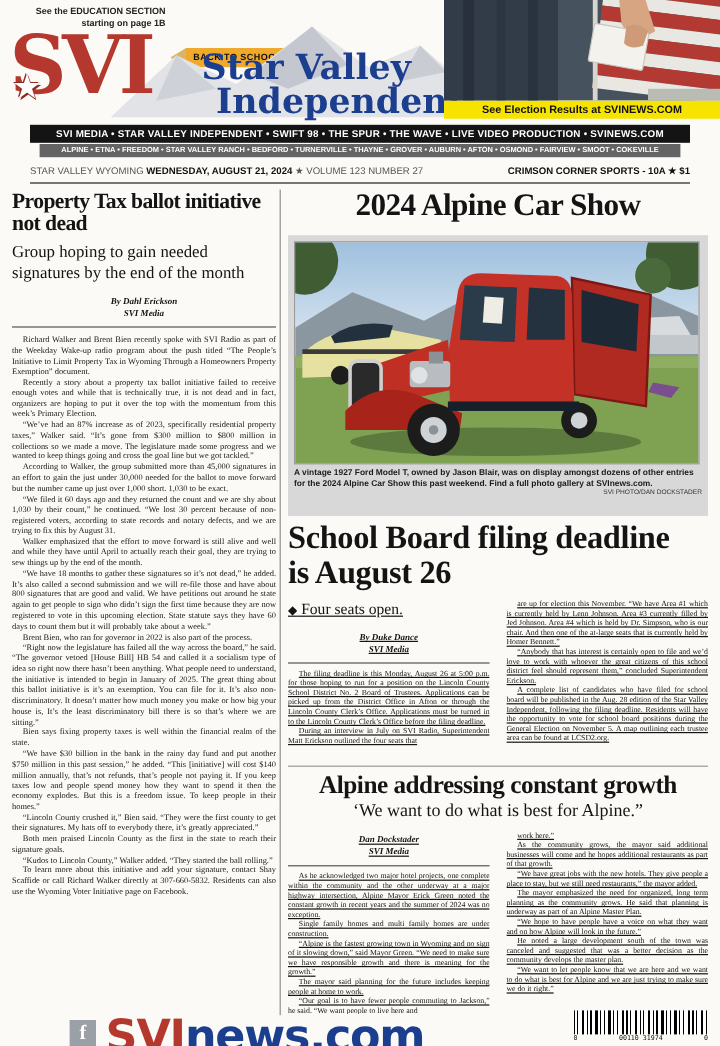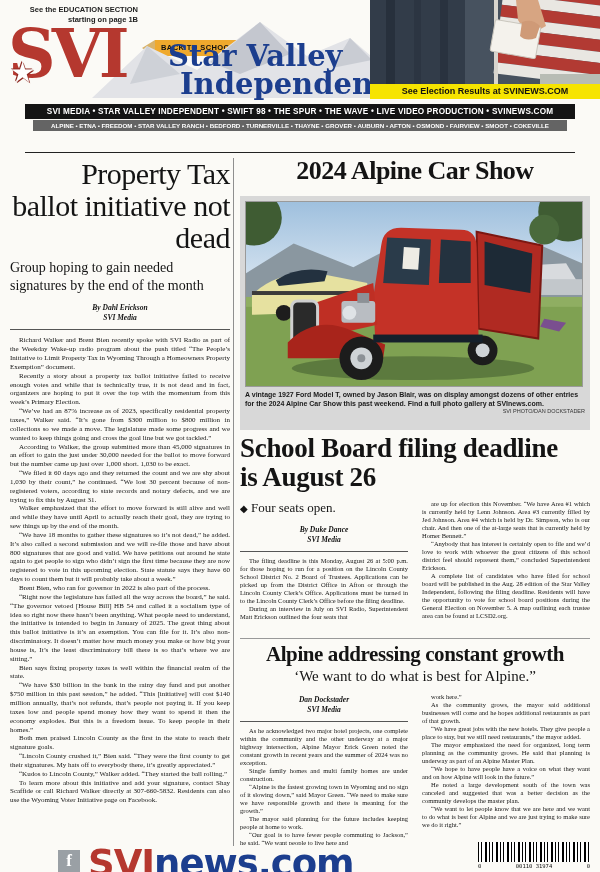--- a/index.html
+++ b/index.html
@@ -40,40 +40,40 @@
   .dateline { position:absolute; left:25px; top:134px; width:550px; height:16px; display:flex;
     justify-content:space-between; align-items:center; font:8px "Liberation Sans", sans-serif; color:#555; }
   .dateline b { color:#111; }
   .dateline .right { font-weight:bold; color:#111; }
   .dateline-rule { position:absolute; left:25px; top:152px; width:550px; height:1px; background:#222; }
 
   
   .main-divider { position:absolute; left:233px; top:158px; width:1px; height:688px; background:#8f8f8f; }
 
   .left-col { position:absolute; left:10px; top:158px; width:220px; }
-  .left-col h1 { font-size:30px; line-height:1.06; text-align:right; letter-spacing:-.5px; font-weight:normal; }
+  .left-col h1 { font-size:18px; line-height:1.06; text-align:left; letter-spacing:-.5px; font-weight:bold; }
   .left-col .subhead { margin-top:6px; font-size:14px; line-height:1.25; }
   .byline { margin-top:9px; text-align:center; font:bold italic 7.5px/9.5px "Liberation Serif", serif; }
   .byline-rule { margin-top:7px; border-top:1px solid #555; }
   .article-body { margin-top:6px; font-size:7px; line-height:8.85px; text-align:justify; overflow:hidden; }
   .article-body p { text-indent:9px; }
   .left-col .article-body { height:552px; }
 
   .right-region { position:absolute; left:240px; top:158px; width:350px; }
   .carshow-headline { font-size:26px; font-weight:bold; text-align:center; letter-spacing:-.5px; line-height:1; }
 
   .photo-box { position:absolute; left:0; top:38px; width:350px; height:234px; background:#d8d8d8; padding:5px; }
   .photo-box svg { display:block; border:1px solid #9a9a9a; }
   .photo-caption { margin-top:3px; font:bold 7px/9px "Liberation Sans", sans-serif; color:#1a1a1a; }
   .photo-credit { font:5.5px/7px "Liberation Sans", sans-serif; text-align:right; color:#333; }
 
   .school-section { position:absolute; left:0; top:276px; width:350px; }
   .school-section .h-l1, .school-section .h-l2 { display:block; font-size:27px; font-weight:bold;
     text-align:left; line-height:1.08; letter-spacing:-.3px; }
-  .cols { display:flex; gap:14px; margin-top:8px; }
+  .cols { display:flex; gap:14px; margin-top:8px;text-decoration:underline; }
   .col { width:168px; }
   .col .article-body { margin-top:5px; font-size:6.5px; line-height:8px; }
   .kicker { font-size:13px; line-height:15px; }
   .kicker .diamond { font-size:10px; }
   .school-section .col-body { height:118px; overflow:hidden; }
   .school-section .col2-body { height:152px; overflow:hidden; margin-top:0; }
 
   .alpine-section { position:absolute; left:0; top:480px; width:350px; }
   .alpine-rule { border-top:1px solid #999; margin-bottom:4px; }
   .alpine-section .headline { font-size:21px; font-weight:bold; text-align:center; letter-spacing:-.4px; line-height:1.05; }
@@ -152,20 +152,26 @@
       </g>
       <path d="M152 22 q10 -4 18 4 l-4 12 q-10 4 -16 -2 Z" fill="#cf9a77"></path>
       <rect x="170" y="74" width="60" height="10" fill="#b8bcb4"></rect>
     </svg>
   </div>
   <div class="election-banner">See Election Results at SVINEWS.COM</div>
 
   <div class="media-bar">SVI MEDIA • STAR VALLEY INDEPENDENT • SWIFT 98 • THE SPUR • THE WAVE • LIVE VIDEO PRODUCTION • SVINEWS.COM</div>
   <div class="towns-bar">ALPINE • ETNA • FREEDOM • STAR VALLEY RANCH • BEDFORD • TURNERVILLE • THAYNE • GROVER • AUBURN • AFTON • OSMOND • FAIRVIEW • SMOOT • COKEVILLE</div>
 
+  <div class="dateline">
+    <span>
+      <span>STAR VALLEY WYOMING </span><b>WEDNESDAY, AUGUST 21, 2024</b><span> ★ VOLUME 123 NUMBER 27</span>
+    </span>
+    <span class="right">CRIMSON CORNER SPORTS - 10A ★ $1</span>
+  </div>
   <div class="dateline-rule"></div>
 
   <div class="main-divider"></div>
 
   <div class="left-col">
     <h1>Property Tax ballot initiative not dead</h1>
     <div class="subhead">Group hoping to gain needed signatures by the end of the month</div>
     <div class="byline">
       <div>By Dahl Erickson</div>
       <div>SVI Media</div>
@@ -176,22 +182,22 @@
         <p>Recently a story about a property tax ballot initiative failed to receive enough votes and while that is technically true, it is not dead and in fact, organizers are hoping to put it over the top with the momentum from this week’s Primary Election.</p>
         <p>“We’ve had an 87% increase as of 2023, specifically residential property taxes,” Walker said. “It’s gone from $300 million to $800 million in collections so we made a move. The legislature made some progress and we wanted to keep things going and cross the goal line but we got tackled.”</p>
         <p>According to Walker, the group submitted more than 45,000 signatures in an effort to gain the just under 30,000 needed for the ballot to move forward but the number came up just over 1,000 short. 1,030 to be exact.</p>
         <p>“We filed it 60 days ago and they returned the count and we are shy about 1,030 by their count,” he continued. “We lost 30 percent because of non-registered voters, according to state records and notary defects, and we are trying to fix this by August 31.</p>
         <p>Walker emphasized that the effort to move forward is still alive and well and while they have until April to actually reach their goal, they are trying to sew things up by the end of the month.</p>
         <p>“We have 18 months to gather these signatures so it’s not dead,” he added. It’s also called a second submission and we will re-file those and have about 800 signatures that are good and valid. We have petitions out around he state again to get people to sign who didn’t sign the first time because they are now registered to vote in this upcoming election. State statute says they have 60 days to count them but it will probably take about a week.”</p>
         <p>Brent Bien, who ran for governor in 2022 is also part of the process.</p>
         <p>“Right now the legislature has failed all the way across the board,” he said. “The governor vetoed [House Bill] HB 54 and called it a socialism type of idea so right now there hasn’t been anything. What people need to understand, the initiative is intended to begin in January of 2025. The great thing about this ballot initiative is it’s an exemption. You can file for it. It’s also non-discriminatory. It doesn’t matter how much money you make or how big your house is, It’s the least discriminatory bill there is so that’s where we are sitting.”</p>
         <p>Bien says fixing property taxes is well within the financial realm of the state.</p>
         <p>“We have $30 billion in the bank in the rainy day fund and put another $750 million in this past session,” he added. “This [initiative] will cost $140 million annually, that’s not refunds, that’s people not paying it. If you keep taxes low and people spend money how they want to spend it then the economy explodes. But this is a freedom issue. To keep people in their homes.”</p>
+        <p>“Lincoln County crushed it,” Bien said. “They were the first county to get their signatures. My hats off to everybody there, it’s greatly appreciated.”</p>
         <p>Both men praised Lincoln County as the first in the state to reach their signature goals.</p>
-        <p>“Lincoln County crushed it,” Bien said. “They were the first county to get their signatures. My hats off to everybody there, it’s greatly appreciated.”</p>
         <p>“Kudos to Lincoln County,” Walker added. “They started the ball rolling.”</p>
         <p>To learn more about this initiative and add your signature, contact Shay Scaffide or call Richard Walker directly at 307-660-5832. Residents can also use the Wyoming Voter Initiative page on Facebook.</p>
       </div>
   </div>
 
   <div class="right-region">
 
     <div class="carshow-headline">2024 Alpine Car Show</div>
 
     <div class="photo-box">

